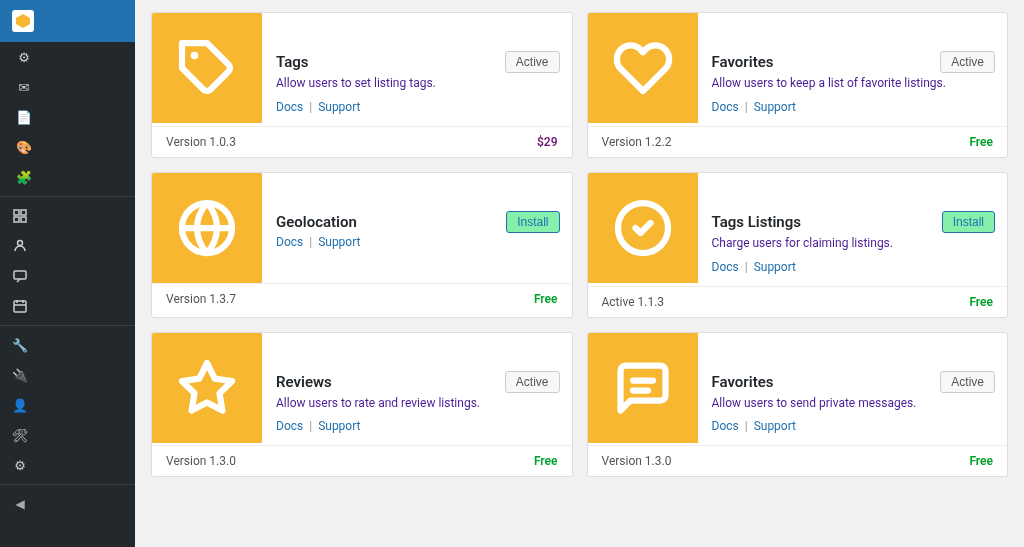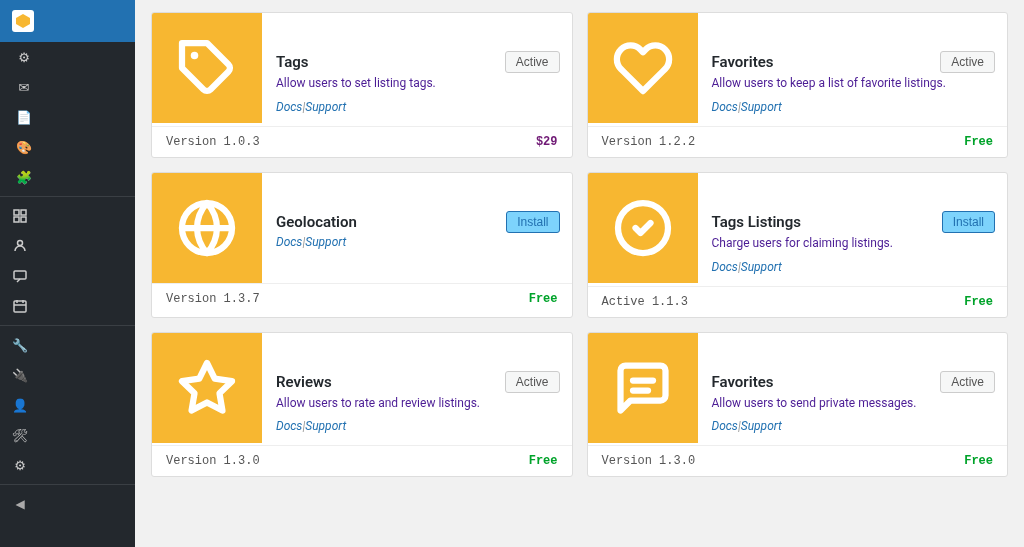--- a/index.html
+++ b/index.html
@@ -91,21 +91,21 @@
       font-weight: 600;
       color: #23282d;
       margin-bottom: 4px;
     }
     .ext-desc {
       font-size: 12px;
       color: #4c1d95;
       line-height: 1.4;
       margin-bottom: 8px;
     }
-    .ext-links { display: flex; align-items: center; font-style: italic; }
+    .ext-links { display: flex; gap: 6px; align-items: center; }
     .ext-link {
       font-size: 12px;
       color: #2271b1;
       text-decoration: none;
       cursor: pointer;
     }
     .ext-link-sep { font-size: 12px; color: #999; }
     .ext-btn {
       position: absolute;
       top: 10px;
@@ -114,31 +114,30 @@
       font-size: 12px;
       border-radius: 3px;
       cursor: pointer;
       border: 1px solid #ccc;
       background: #f6f7f7;
       color: #555;
     }
     .ext-btn.install {
       border-color: #2271b1;
       color: #2271b1;
-      background: #7dd3fc;
+      background: #86efac;
     }
     .ext-footer {
       border-top: 1px solid #eee;
       padding: 8px 14px;
       display: flex;
       justify-content: space-between;
       align-items: center;
       font-size: 12px;
       color: #555;
-      font-family: Liberation Mono, monospace;
     }
     .ext-price { color: #00a32a; font-weight: 600; }
     .ext-price.paid { color: #701a75; }
   </style>
 </head>
 <body>
 
 <nav id="sidebar">
   <div class="sidebar-logo">
     <div class="sidebar-logo-icon">

